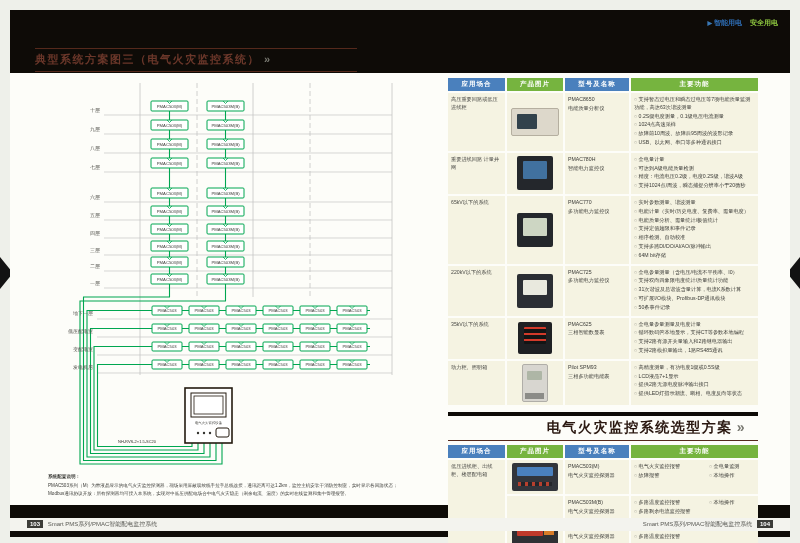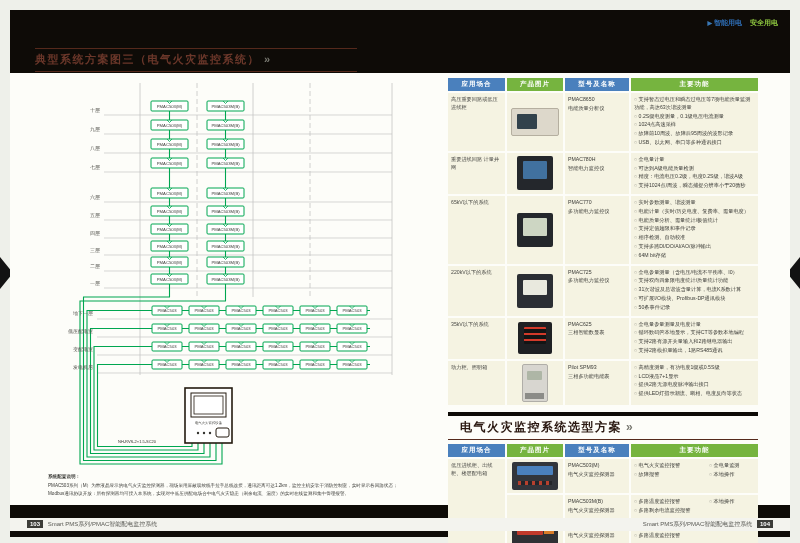--- a/index.html
+++ b/index.html
@@ -31,21 +31,21 @@
   .model .pm{margin-bottom:1px;}
   .funcs ul{margin:0;padding:0;list-style:none;}
   .funcs li{margin:0 0 1px 0;}
   .funcs li::before{content:"○ ";color:#8a8a80;}
   .funcs .cols{display:flex;}
   .funcs .cols ul:first-child{width:62%;}
   .funcs .cols ul:last-child{width:38%;}
   .imgc{display:flex;align-items:center;justify-content:center;}
   .sec2head{margin-top:7px;}
   .sec2head .bar{height:4px;background:#0e0b07;}
-  .sec2head .t{font-size:12px;font-weight:bold;color:#2a1810;letter-spacing:1.5px;padding:3px 12px;white-space:nowrap;}
+  .sec2head .t{font-size:14px;font-weight:bold;color:#2a1810;letter-spacing:1.5px;padding:3px 12px;white-space:nowrap;text-align:right;}
   .sec2head .rule{height:1px;background:#55291c;}
   .t2{margin-top:4px;}
   
   .prod{position:relative;border-radius:2px;}
   .prod .scr{position:absolute;border-radius:1px;display:block;}
   .prod-pq-analyzer{width:46px;height:26px;background:#ddd8cb;border:1px solid #b5afa0;}
   .prod-pq-analyzer .scr{left:5px;top:5px;width:20px;height:15px;background:#32424c;}
   .prod-panel-meter-blue{width:36px;height:34px;background:#24272c;}
   .prod-panel-meter-blue .scr{left:6px;top:5px;width:24px;height:18px;background:#41719f;}
   .prod-panel-meter-lcd{width:36px;height:34px;background:#24272c;}

